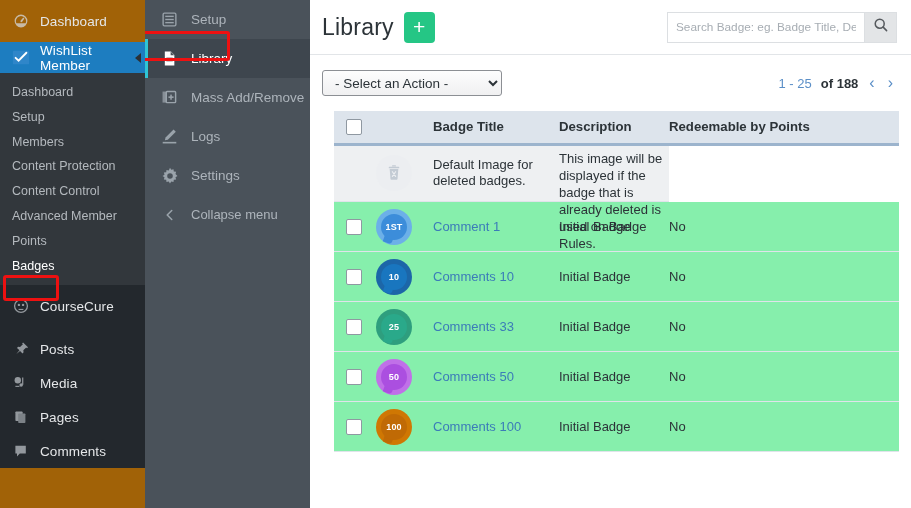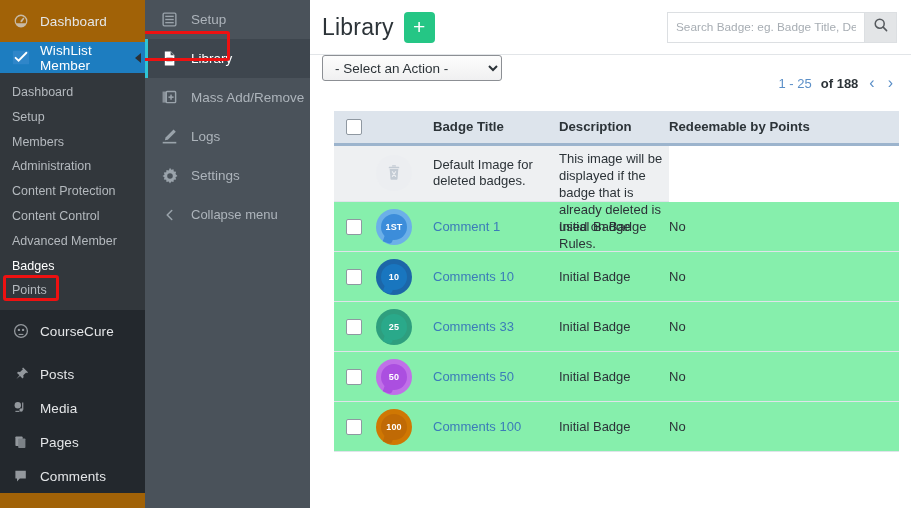--- a/index.html
+++ b/index.html
@@ -79,21 +79,21 @@
     padding: 0 8px; font-size:11.8px; color:#444; outline:none; background:#fff;
     font-family:"Liberation Sans", sans-serif;
   }
   .search-input::placeholder { color:#a7adb3; }
   .search-btn {
     width:33px; height:31px; background:#e3e5e7; border:1px solid #dcdfe2;
     display:flex; align-items:center; justify-content:center; cursor:pointer;
   }
 
   .actionbar {
-    height:56px; display:flex; padding: 0 16px 0 12px; background:#fff;
+    height:56px; display:flex; align-items:center; padding: 0 16px 0 12px; background:#fff;
   }
   .action-select {
     height:26px; width:180px; font-size:13.5px; font-family:"Liberation Sans", sans-serif;
     border:1px solid #8c8f94; border-radius:3px; padding-left:8px;
     background: linear-gradient(#fdfdfd,#f0f0f1); color:#2c3338; cursor:pointer;
   }
   .pager { margin-left:auto; display:flex; align-items:center; gap:9px; font-size:13px; }
   .pager .rng { color:#5b8fc7; }
   .pager .tot { color:#2c3338; font-weight:bold; }
   .pager .arw { color:#5b8fc7; font-size:16px; cursor:pointer; padding:0 2px; }
@@ -168,26 +168,25 @@
         </svg>
       </span>
       <span>WishList Member</span>
       <span class="wlm-arrow"></span>
     </div>
 
     <div class="wp-submenu">
       <a class="wp-sub-item">Dashboard</a>
       <a class="wp-sub-item">Setup</a>
       <a class="wp-sub-item">Members</a>
-      <a class="wp-sub-item">Administration</a>
       <a class="wp-sub-item">Content Protection</a>
       <a class="wp-sub-item">Content Control</a>
       <a class="wp-sub-item">Advanced Member</a>
+      <a class="wp-sub-item">Points</a>
       <a class="wp-sub-item hl">Badges</a>
-      <a class="wp-sub-item">Points</a>
     </div>
 
     <div class="wp-lower">
       <div class="wp-top-item">
         <span class="ico">
           <svg width="16" height="16" viewBox="0 0 20 20" fill="#b9bec3">
             <circle cx="10" cy="10" r="8" fill="none" stroke="#b9bec3" stroke-width="1.6"></circle>
             <circle cx="7.4" cy="8.6" r="1.5"></circle>
               <circle cx="12.6" cy="8.6" r="1.5"></circle>
             <path d="M7 13.6h6v1.4H7z"></path>

